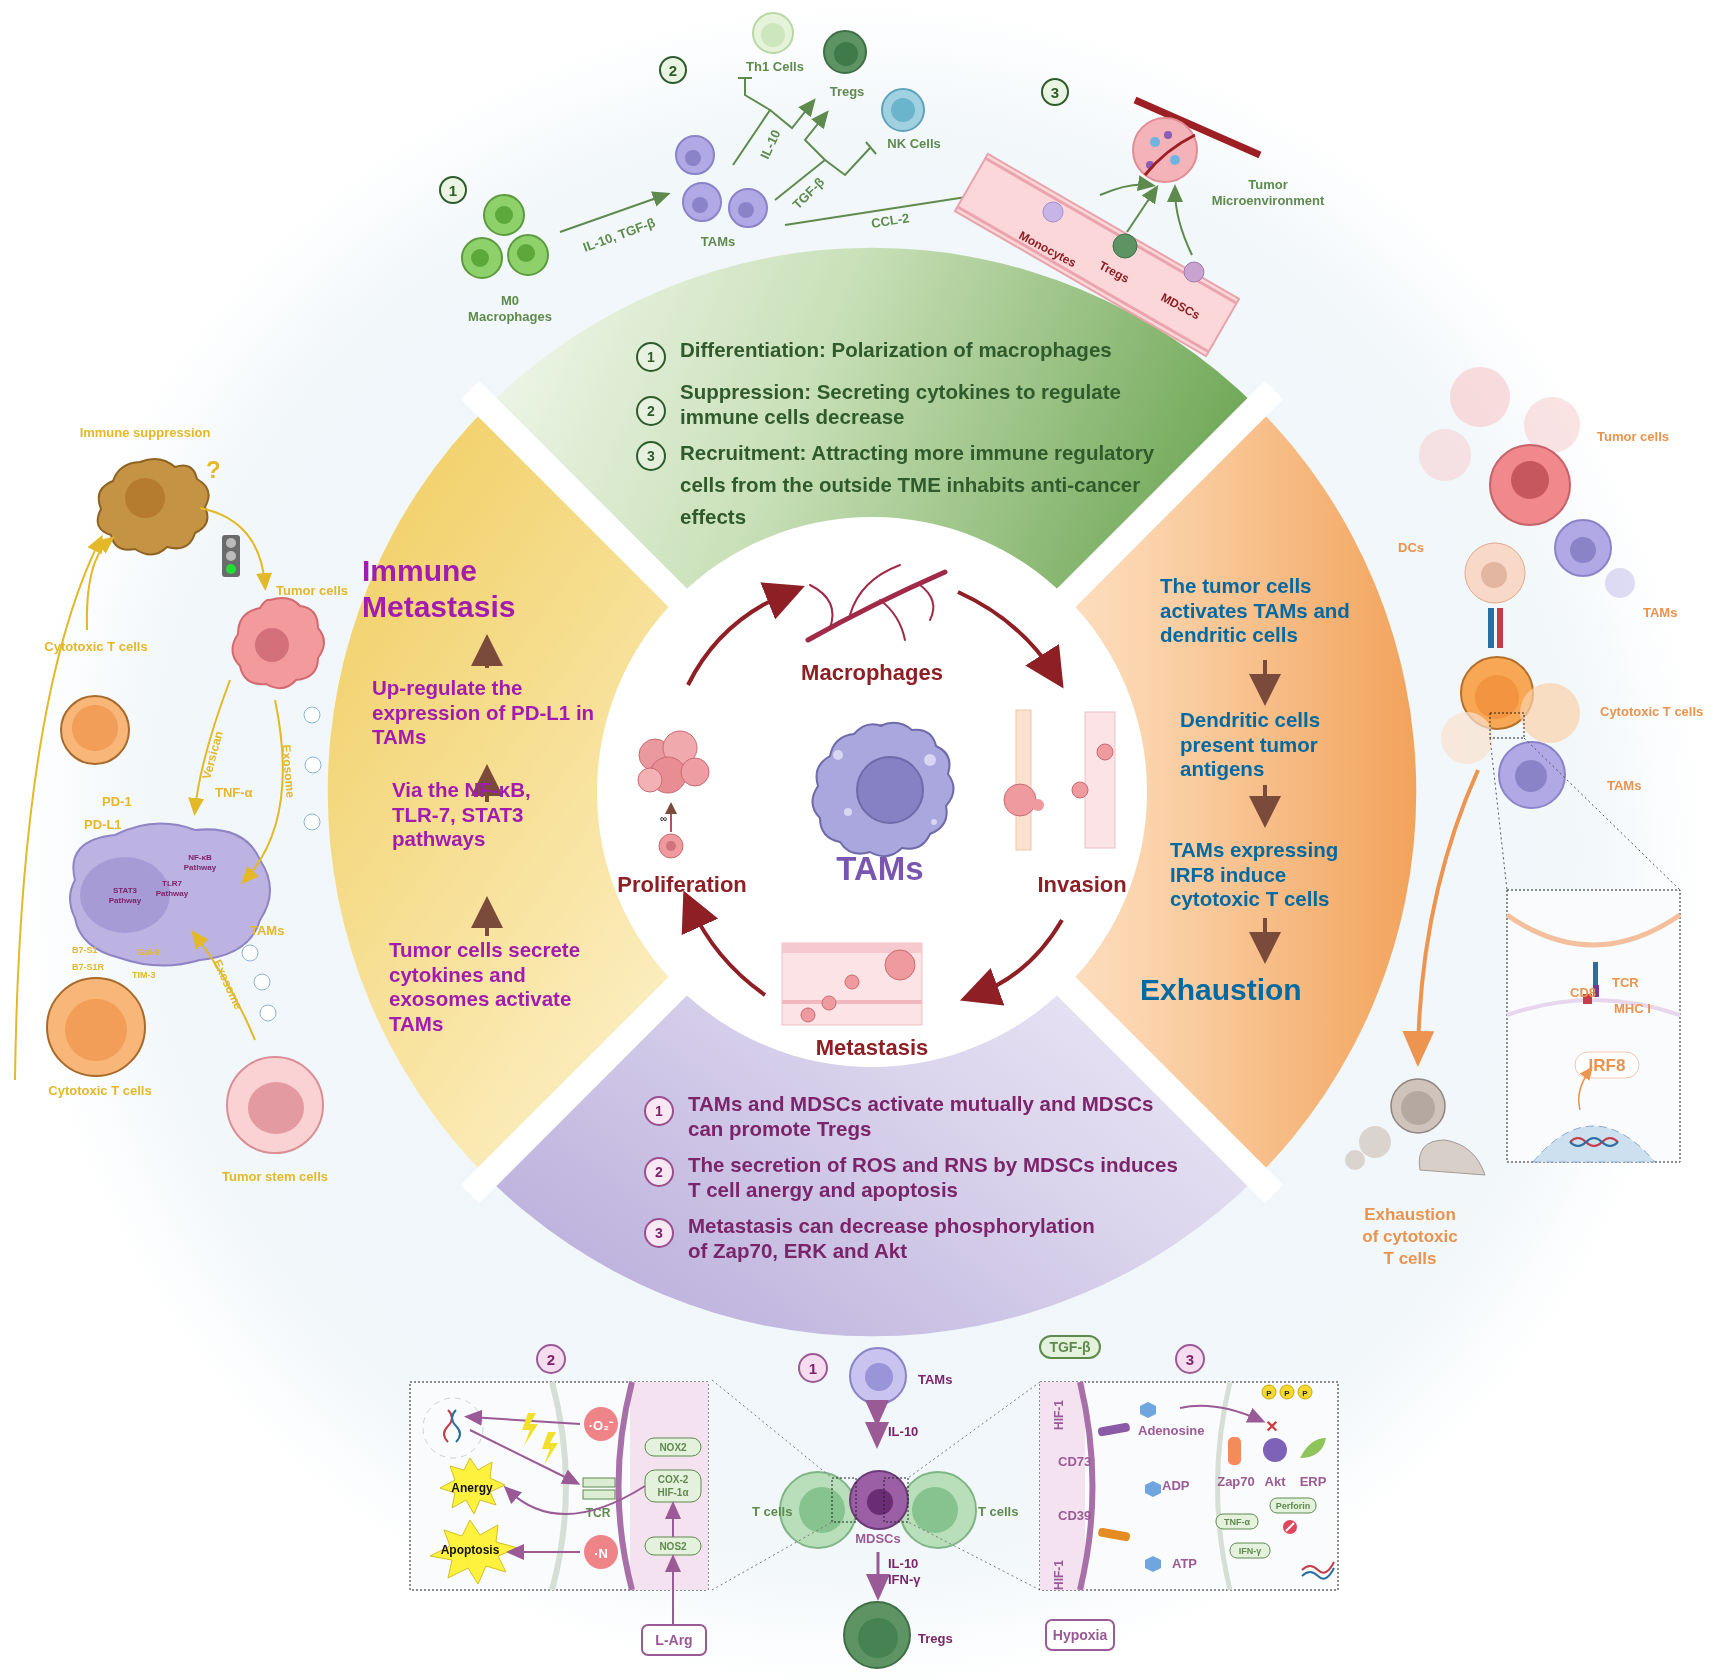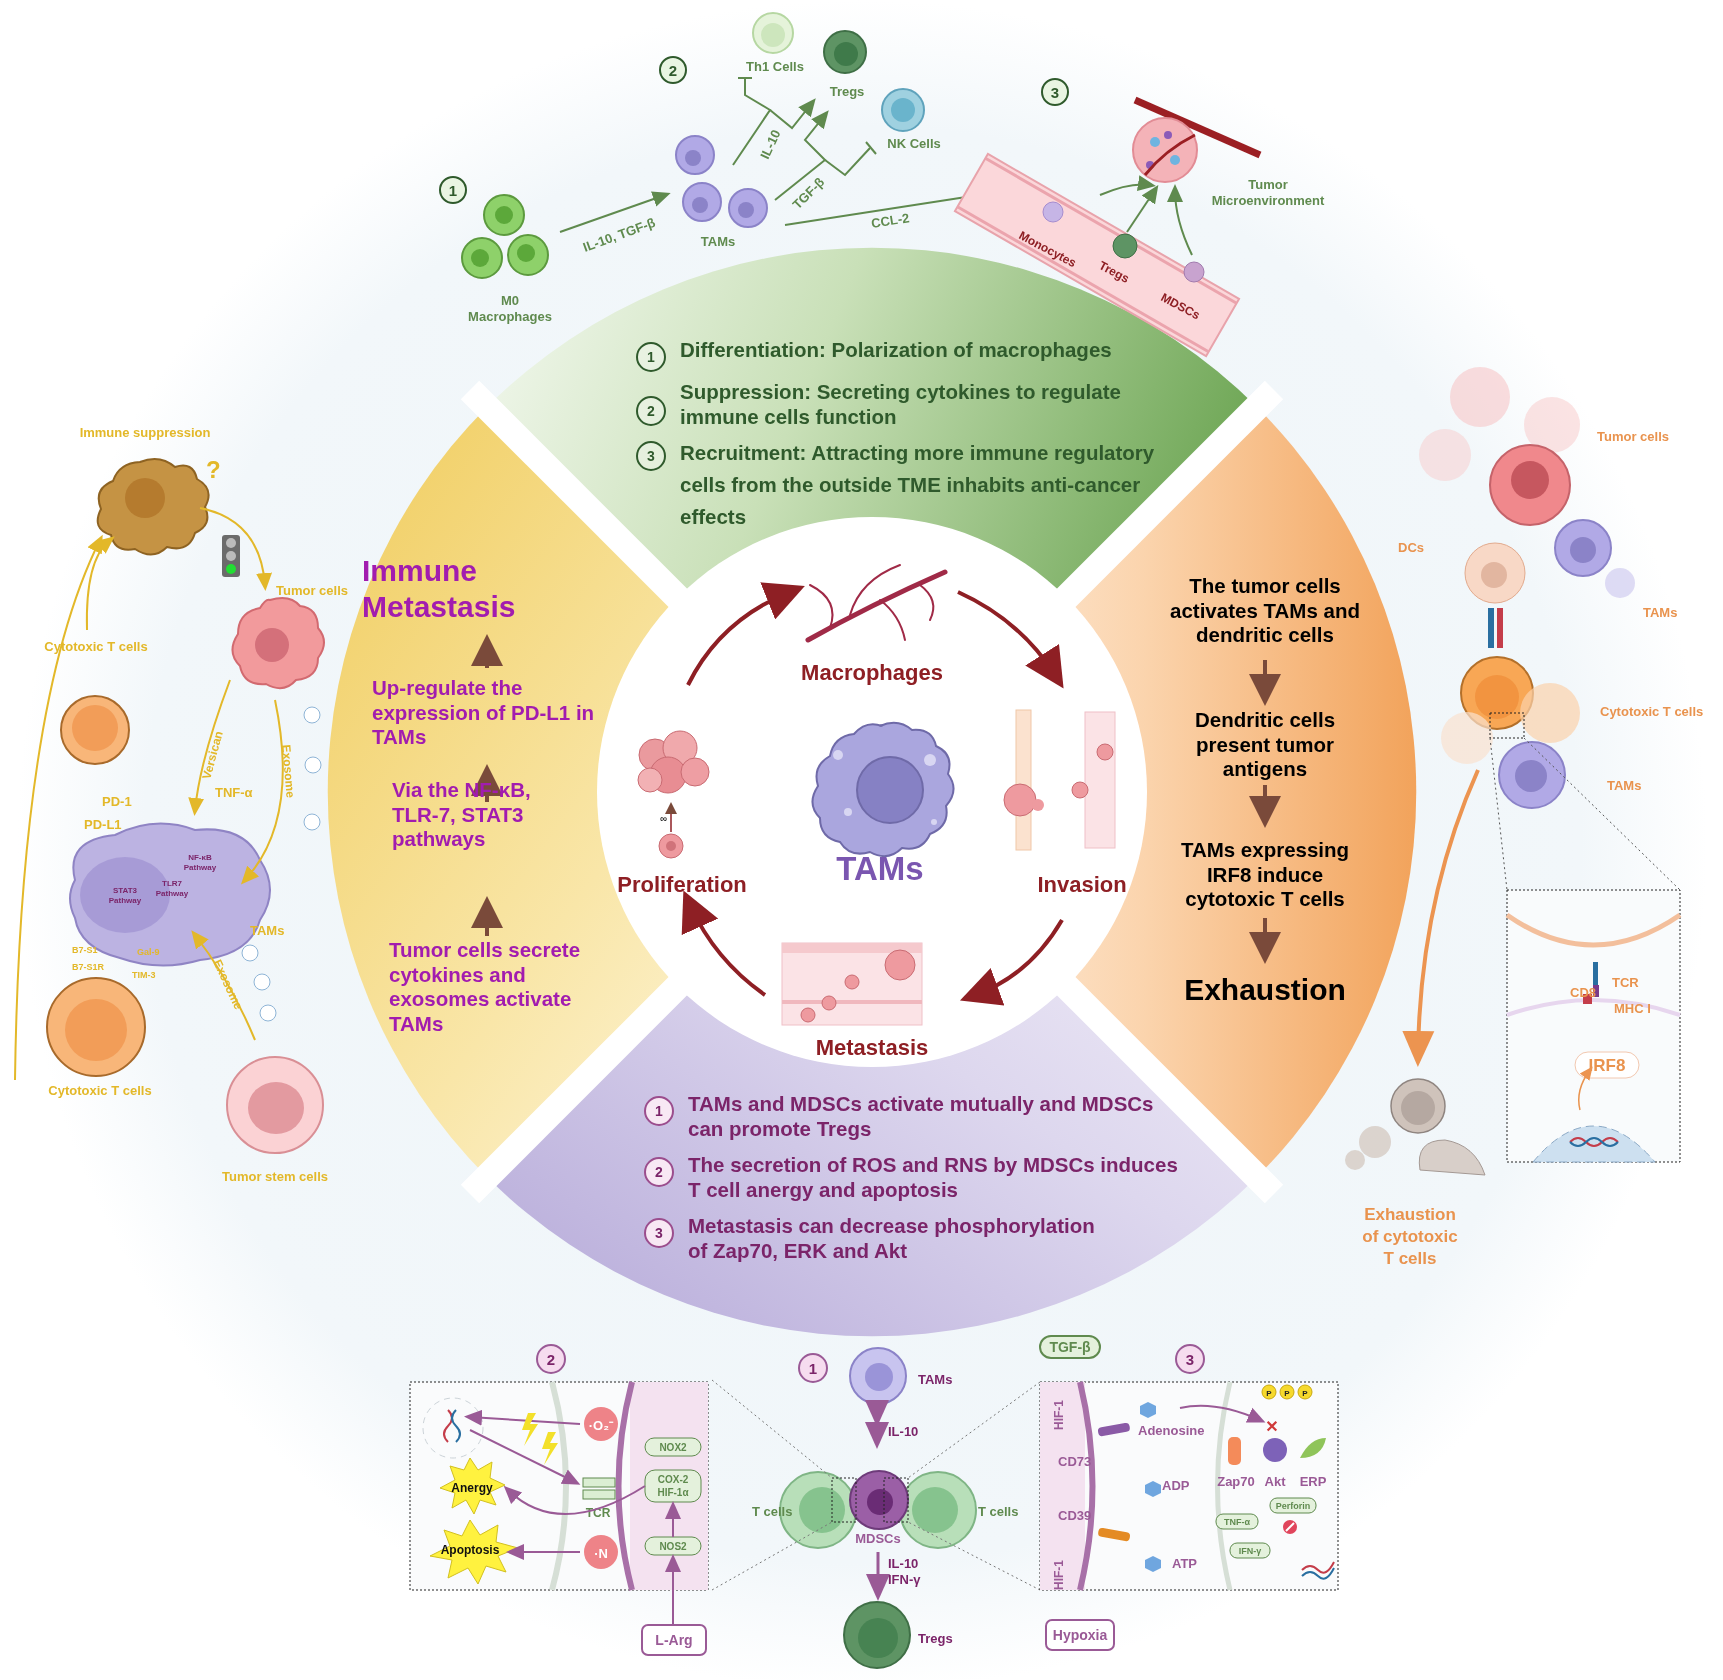--- a/index.html
+++ b/index.html
@@ -11,21 +11,21 @@
   .sec-text { font-weight:bold; line-height:1.2; }
   .green-list { left:636px; top:338px; width:560px; color:#2f5a2c; font-size:20.5px; }
   .green-list .row { display:flex; align-items:flex-start; margin-bottom:8px; }
   .num { flex:0 0 auto; width:26px; height:26px; border:2px solid #2f5a2c; border-radius:50%;
          display:flex; align-items:center; justify-content:center; font-size:14px; margin-right:14px;
          margin-top:4px; background:rgba(255,255,255,0.35); }
   .purple-list { left:644px; top:1092px; width:540px; color:#7b2469; font-size:20.5px; }
   .purple-list .row { display:flex; align-items:flex-start; margin-bottom:12px; }
   .purple-list .num { border-color:#9b4d8d; color:#7b2469; background:#f8e8f4; }
   .yellow-col { left:362px; width:250px; color:#a21caf; font-size:20.5px; }
-  .orange-col { left:1140px; width:250px; text-align:center; color:#000000; font-size:20.5px; }
+  .orange-col { left:1140px; width:250px; text-align:left; color:#0369a1; font-size:20.5px; }
   .big { font-size:30px; }
   .cycle-label { color:#8e1f24; font-size:22px; font-weight:bold; text-align:center; }
 </style>
 </head>
 <body>
 
 <svg id="stage" width="1723" height="1680" viewBox="0 0 1723 1680">
   <defs>
     <radialGradient id="bgGrad" cx="0.5" cy="0.5" r="0.5">
       <stop offset="0" stop-color="#eef5f9"></stop>
@@ -483,21 +483,21 @@
   </g>
 </svg>
 
 <div class="abs green-list sec-text">
   <div class="row">
     <span class="num">1</span>
     <span>Differentiation: Polarization of macrophages</span>
   </div>
   <div class="row">
     <span class="num" style="margin-top:16px">2</span>
-    <span style="width:470px">Suppression: Secreting cytokines to regulate immune cells function</span>
+    <span style="width:470px">Suppression: Secreting cytokines to regulate immune cells decrease</span>
   </div>
   <div class="row">
     <span class="num">3</span>
     <span style="width:500px;line-height:1.55">Recruitment: Attracting more immune regulatory cells from the outside TME inhabits anti-cancer effects</span>
   </div>
 </div>
 
 <div class="abs yellow-col sec-text" style="top:553px;">
   <div class="big">Immune</div>
   <div class="big">Metastasis</div>

